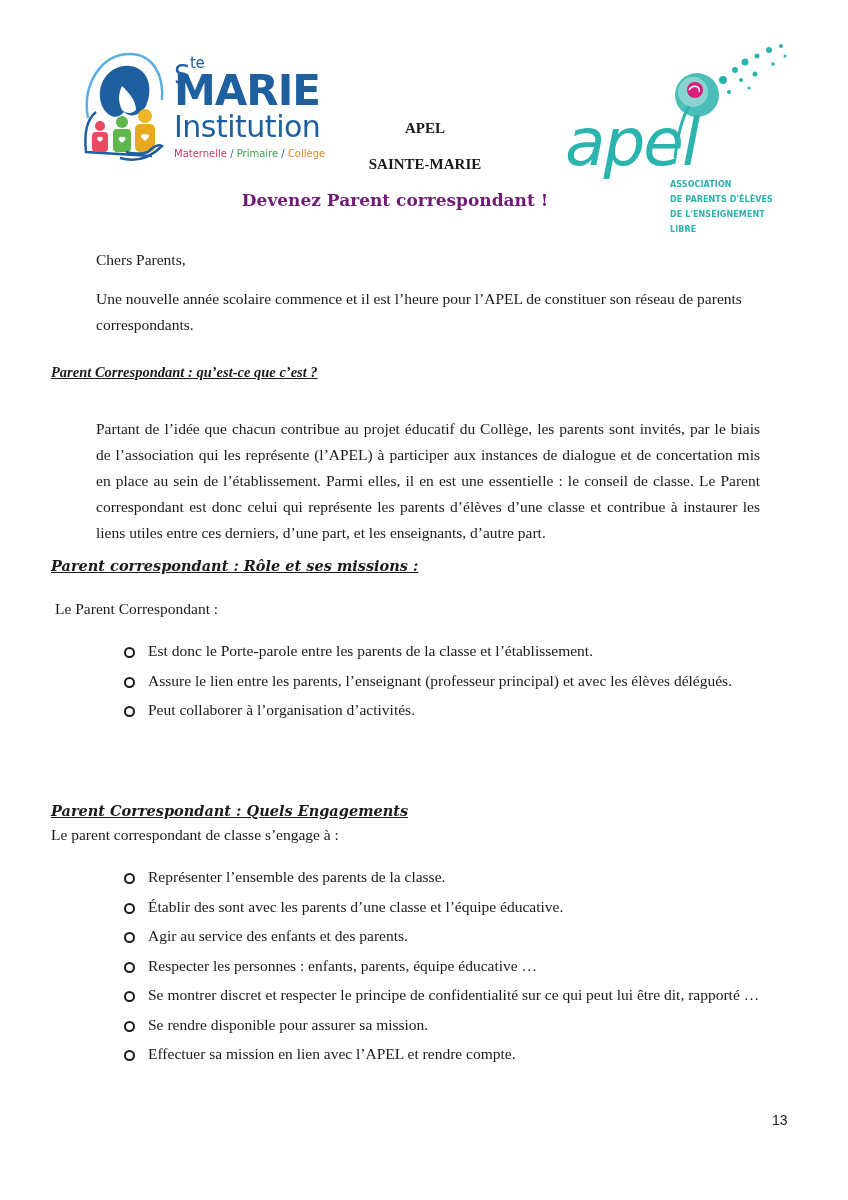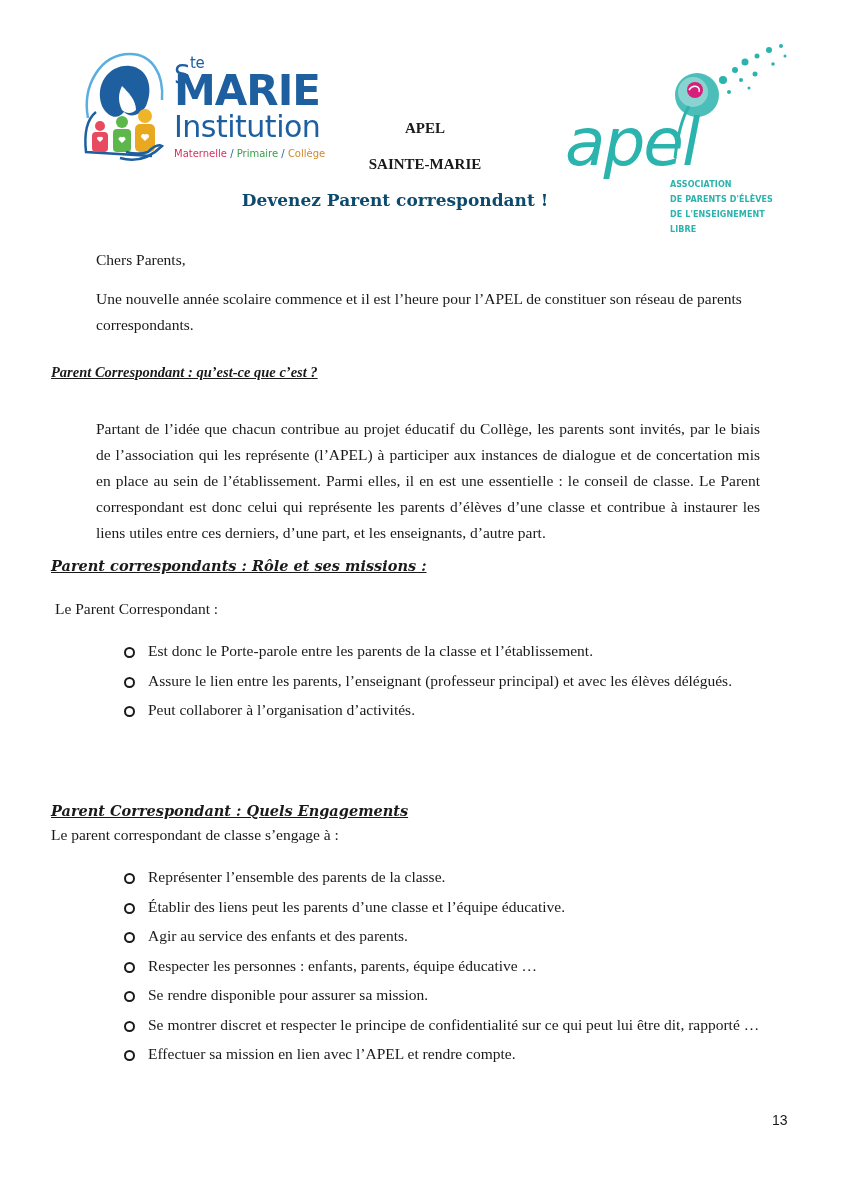--- a/index.html
+++ b/index.html
@@ -51,21 +51,21 @@
 
     
     .hdr-line {
       font-family: "Liberation Serif", serif; font-weight: bold; font-size: 15px;
       text-align: center; color: #1a1a1a;
     }
     #hdr-apel { left: 350px; top: 120px; width: 150px; }
     #hdr-stemarie { left: 340px; top: 156px; width: 170px; }
     #hdr-title {
       left: 200px; top: 190px; width: 390px; text-align: center;
-      font-family: "DejaVu Serif", serif; font-weight: bold; font-size: 17px; color: #0c4a6e;
+      font-family: "DejaVu Serif", serif; font-weight: bold; font-size: 17px; color: #701a75;
     }
 
     
     .para { font-size: 15.5px; line-height: 26px; }
     .section-h {
       font-family: "DejaVu Serif", serif;
       font-weight: bold; font-style: italic; text-decoration: underline;
       font-size: 14.5px; color: #1a1a1a;
     }
     .list { position: absolute; left: 122px; }
@@ -153,35 +153,35 @@
 <div id="hdr-stemarie" class="abs hdr-line">SAINTE-MARIE</div>
 <div id="hdr-title" class="abs">Devenez Parent correspondant !</div>
 
 <div class="abs para" style="left:96px;top:247px;">Chers Parents,</div>
 
 <div class="abs para" style="left:96px;top:286px;width:660px;">Une nouvelle année scolaire commence et il est l’heure pour l’APEL de constituer son réseau de parents correspondants.</div>
 
 <div class="abs section-h" style="left:51px;top:364px;font-family:Liberation Serif, serif;">Parent Correspondant : qu’est-ce que c’est ?</div>
 <div class="abs para" style="left:96px;top:416px;width:664px;text-align:justify;">Partant de l’idée que chacun contribue au projet éducatif du Collège, les parents sont invités, par le biais de l’association qui les représente (l’APEL) à participer aux instances de dialogue et de concertation mis en place au sein de l’établissement. Parmi elles, il en est une essentielle : le conseil de classe. Le Parent correspondant est donc celui qui représente les parents d’élèves d’une classe et contribue à instaurer les liens utiles entre ces derniers, d’une part, et les enseignants, d’autre part.</div>
 
-<div class="abs section-h" style="left:51px;top:557px;">Parent correspondants : Rôle et ses missions :</div>
+<div class="abs section-h" style="left:51px;top:557px;">Parent correspondant : Rôle et ses missions :</div>
 <div class="abs para" style="left:55px;top:596px;">Le Parent Correspondant :</div>
 
 <div class="list" style="top:638px;">
   <div class="li"><span class="bullet"></span><span>Est donc le Porte-parole entre les parents de la classe et l’établissement.</span></div>
   <div class="li"><span class="bullet"></span><span>Assure le lien entre les parents, l’enseignant (professeur principal) et avec les élèves délégués.</span></div>
   <div class="li"><span class="bullet"></span><span>Peut collaborer à l’organisation d’activités.</span></div>
 </div>
 
 <div class="abs section-h" style="left:51px;top:782px;margin-top:20px;">Parent Correspondant : Quels Engagements</div>
 <div class="abs para" style="left:51px;top:822px;">Le parent correspondant de classe s’engage à :</div>
 
 <div class="list" style="top:864px;">
   <div class="li"><span class="bullet"></span><span>Représenter l’ensemble des parents de la classe.</span></div>
-  <div class="li"><span class="bullet"></span><span>Établir des liens peut les parents d’une classe et l’équipe éducative.</span></div>
+  <div class="li"><span class="bullet"></span><span>Établir des sont avec les parents d’une classe et l’équipe éducative.</span></div>
   <div class="li"><span class="bullet"></span><span>Agir au service des enfants et des parents.</span></div>
   <div class="li"><span class="bullet"></span><span>Respecter les personnes : enfants, parents, équipe éducative …</span></div>
+  <div class="li" style="width:630px;"><span class="bullet"></span><span>Se montrer discret et respecter le principe de confidentialité sur ce qui peut lui être dit, rapporté …</span></div>
   <div class="li"><span class="bullet"></span><span>Se rendre disponible pour assurer sa mission.</span></div>
-  <div class="li" style="width:630px;"><span class="bullet"></span><span>Se montrer discret et respecter le principe de confidentialité sur ce qui peut lui être dit, rapporté …</span></div>
   <div class="li"><span class="bullet"></span><span>Effectuer sa mission en lien avec l’APEL et rendre compte.</span></div>
 </div>
 
 <div id="page-number" class="abs">13</div>
 
 </body></html>

